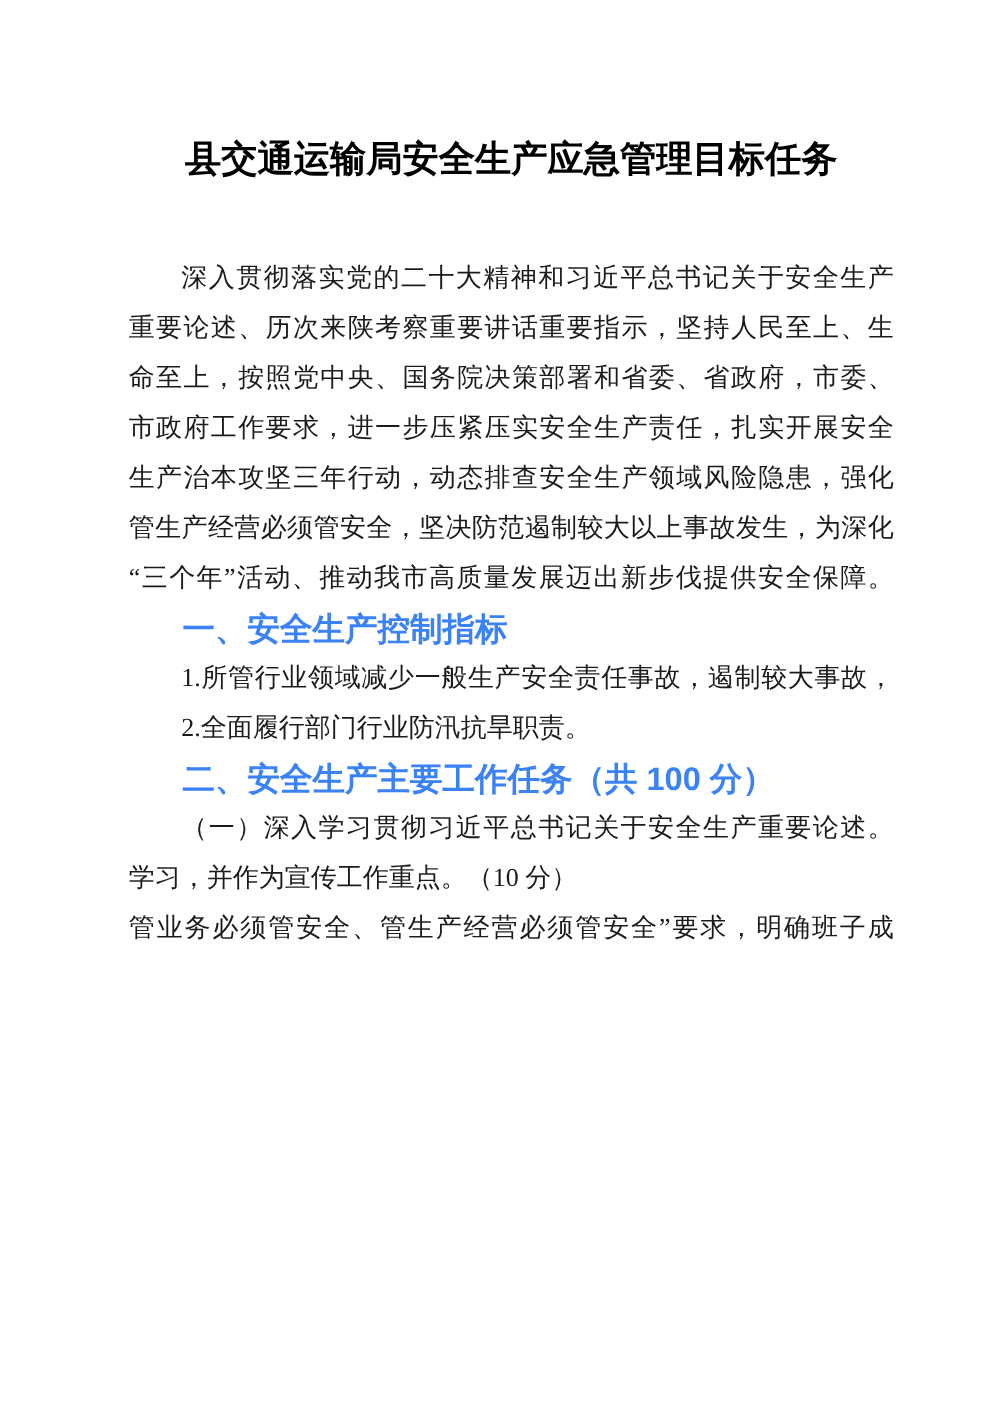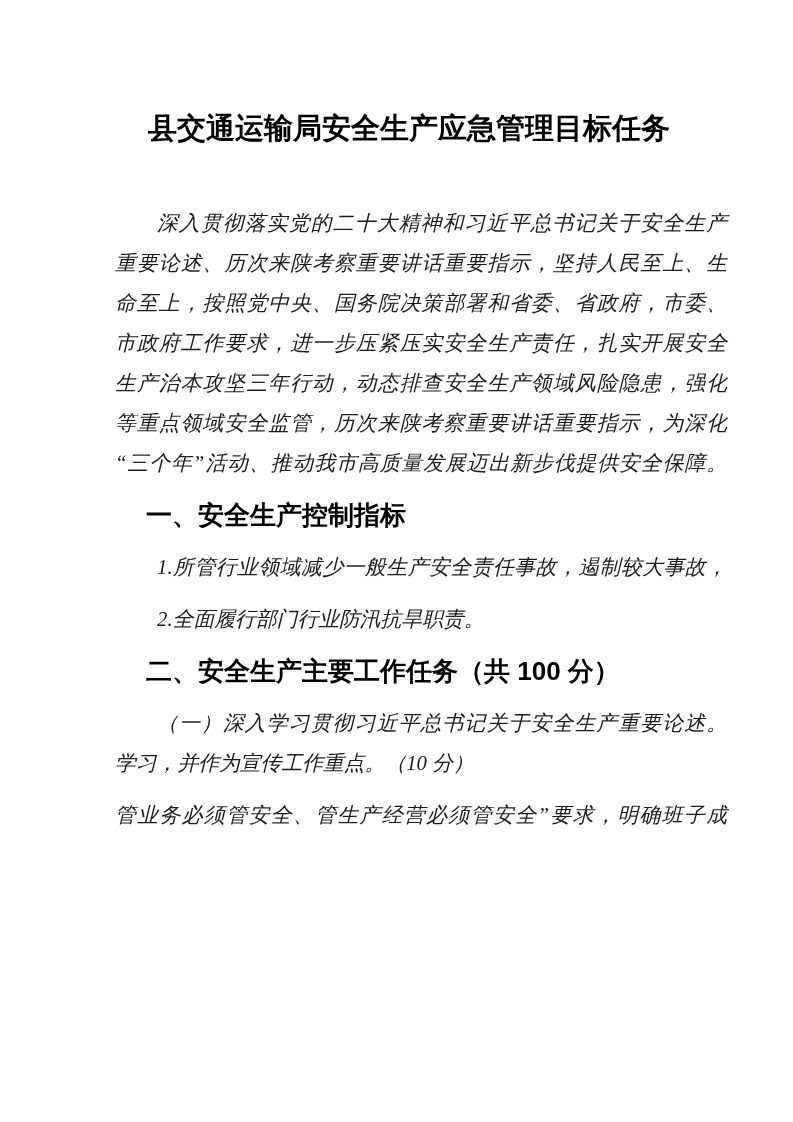--- a/index.html
+++ b/index.html
@@ -25,34 +25,34 @@
     font-family: "Liberation Serif", serif;
     white-space: nowrap;
   }
   .doc-body {
     margin: 52px 78px 0 103px;
     width: 612px;
     font-size: 20.8px;
     line-height: 40px;
     color: #1b1b1b;
   }
-  .para { margin: 12px; font-style: italic; }
+  .para { margin: 0; }
   .line {
     width: 612px;
     text-align: justify;
     text-align-last: left;
   }
   .line.just { text-align-last: justify; }
   .line.first { text-indent: 42px; }
   .heading {
     padding-left: 43px;
     font-size: 26px;
     line-height: 40px;
     font-weight: bold;
-    color: #000000;
+    color: #3b82f6;
     font-family: "Liberation Sans", sans-serif;
     white-space: nowrap;
   }
   .page-number {
     position: absolute;
     left: 134px;
     top: 1005px;
     font-size: 20px;
     line-height: 30px;
     color: #0f766e;
@@ -68,21 +68,21 @@
 <div class="page">
   <div class="doc-title">县交通运输局安全生产应急管理目标任务</div>
 
   <div class="doc-body" id="doc-body">
       <div class="para">
         <div class="line first just">深入贯彻落实党的二十大精神和习近平总书记关于安全生产</div>
         <div class="line just">重要论述、历次来陕考察重要讲话重要指示，坚持人民至上、生</div>
         <div class="line just">命至上，按照党中央、国务院决策部署和省委、省政府，市委、</div>
         <div class="line just">市政府工作要求，进一步压紧压实安全生产责任，扎实开展安全</div>
         <div class="line just">生产治本攻坚三年行动，动态排查安全生产领域风险隐患，强化</div>
-        <div class="line just">等重点领域安全监管，历次来陕考察重要讲话重要指示，为深化</div>
+        <div class="line just">管生产经营必须管安全，坚决防范遏制较大以上事故发生，为深化</div>
         <div class="line just">“三个年”活动、推动我市高质量发展迈出新步伐提供安全保障。</div>
       </div>
       <div class="heading">一、安全生产控制指标</div>
       <div class="para">
         <div class="line first just">1.所管行业领域减少一般生产安全责任事故，遏制较大事故，</div>
       </div>
       <div class="para">
         <div class="line first">2.全面履行部门行业防汛抗旱职责。</div>
       </div>
       <div class="heading">二、安全生产主要工作任务（共 100 分）</div>

